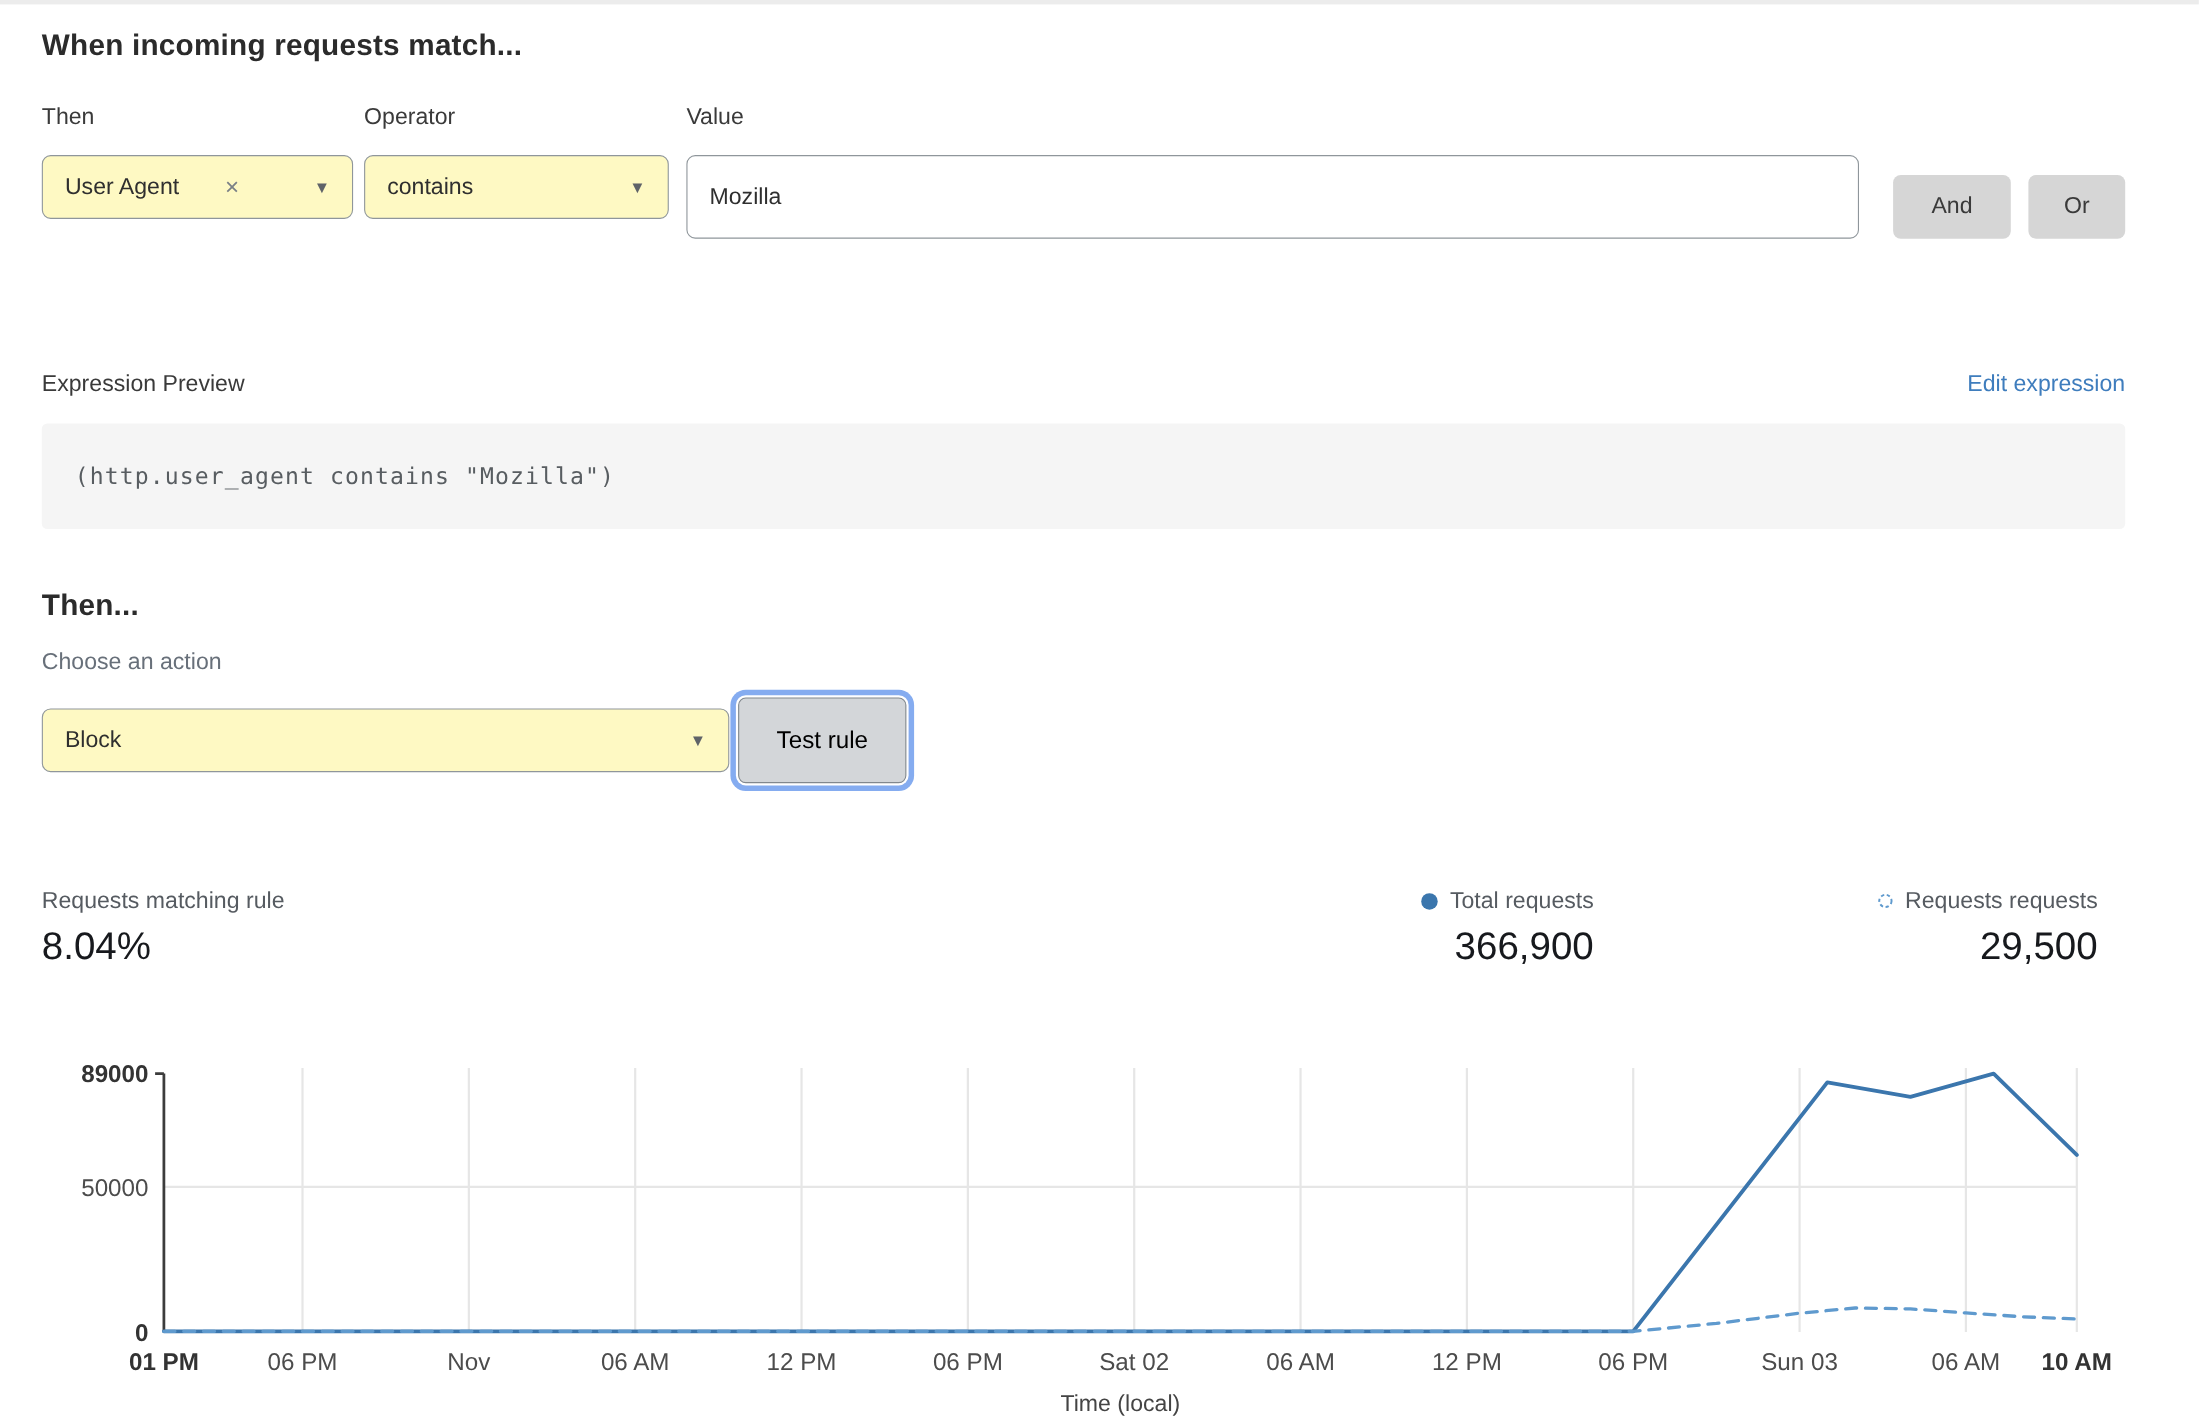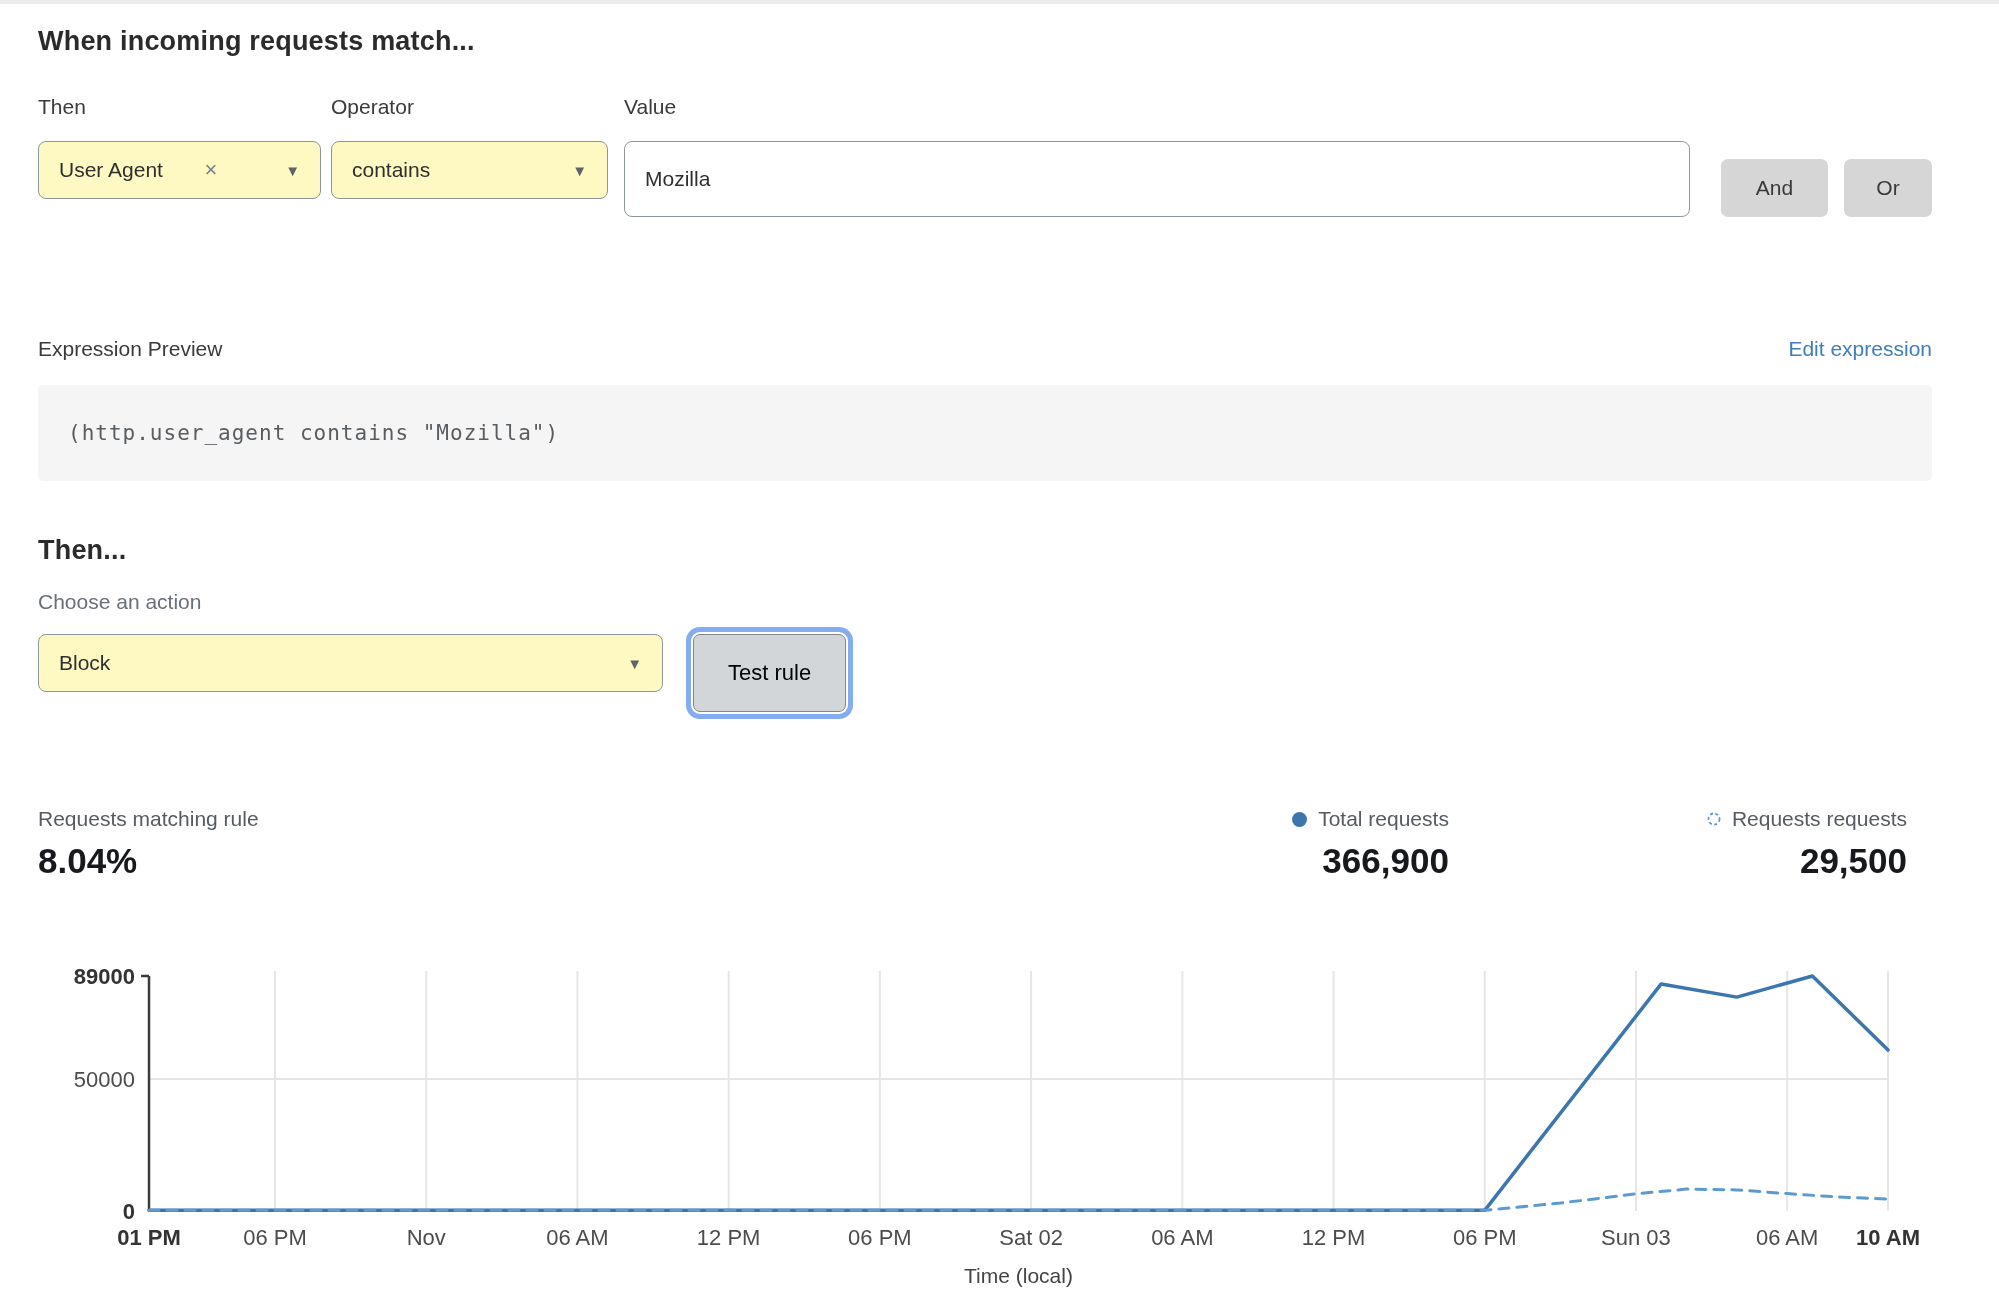--- a/index.html
+++ b/index.html
@@ -34,30 +34,30 @@
   .expr-head { margin-top:120px; display:flex; justify-content:space-between; align-items:baseline; }
   .expr-label { font-size:21px; color:#3a3a3a; }
   .expr-link { font-size:21px; color:#3f7dbd; text-decoration:none; cursor:pointer; }
   .code-box { margin-top:24px; height:96px; background:#f5f5f5; border-radius:5px;
     display:flex; align-items:center; padding:0 30px; }
   .code-text { font-family:"DejaVu Sans Mono","Liberation Mono",monospace;
     font-size:21px; color:#585d61; letter-spacing:1px; }
 
   #heading-then { margin-top:54px; }
   .choose-label { margin-top:24px; font-size:21px; color:#68707a; }
-  .action-row { margin-top:20px; display:flex; align-items:flex-start; gap:24px; }
+  .action-row { margin-top:20px; display:flex; align-items:center; gap:2px; }
   .w-action { width:625px; }
   .test-btn { height:78px; padding:0 34px; background:#d3d6d9; border:1px solid #82888d;
     border-radius:7px; font-size:22px; color:#000000; cursor:pointer;
     font-family:"Liberation Sans","DejaVu Sans",sans-serif;
     box-shadow:0 0 0 2px #ffffff, 0 0 0 7px #85acf0; margin-left:6px; }
 
   .stats-row { margin-top:95px; display:flex; align-items:flex-start; }
   .stat-label { font-size:21px; color:#565b61; }
-  .stat-value { margin-top:10px; font-size:35px; font-weight:bold; color:#17191d; }
+  .stat-value { margin-top:10px; font-size:35px; font-weight:normal; color:#17191d; }
   .legend-group { display:flex; flex-direction:column; align-items:flex-end; }
   .legend-line { display:flex; align-items:center; gap:11px; }
   .dot { width:15px; height:15px; border-radius:50%; background:#3b76ad; }
   .dashed-circle { width:14px; height:14px; border-radius:50%; }
   .lg1 { margin-left:auto; }
   .lg2 { margin-left:258px; margin-right:25px; }
 
   .chart-wrap { margin-top:68px; }
   #chart-svg text { font-family:"Liberation Sans","DejaVu Sans",sans-serif; }
 </style>

